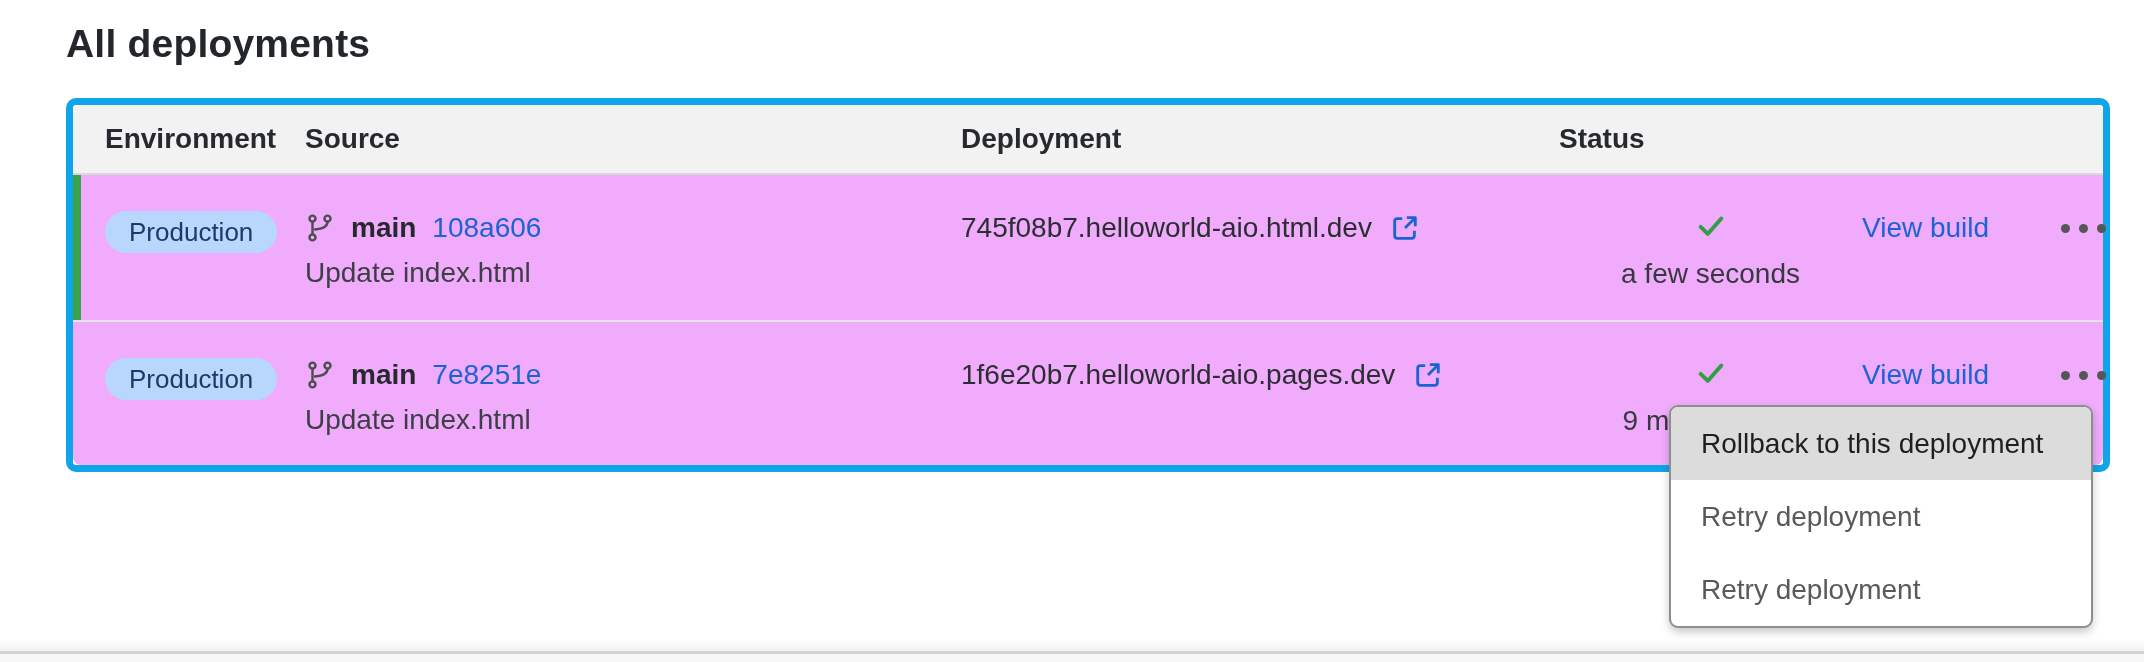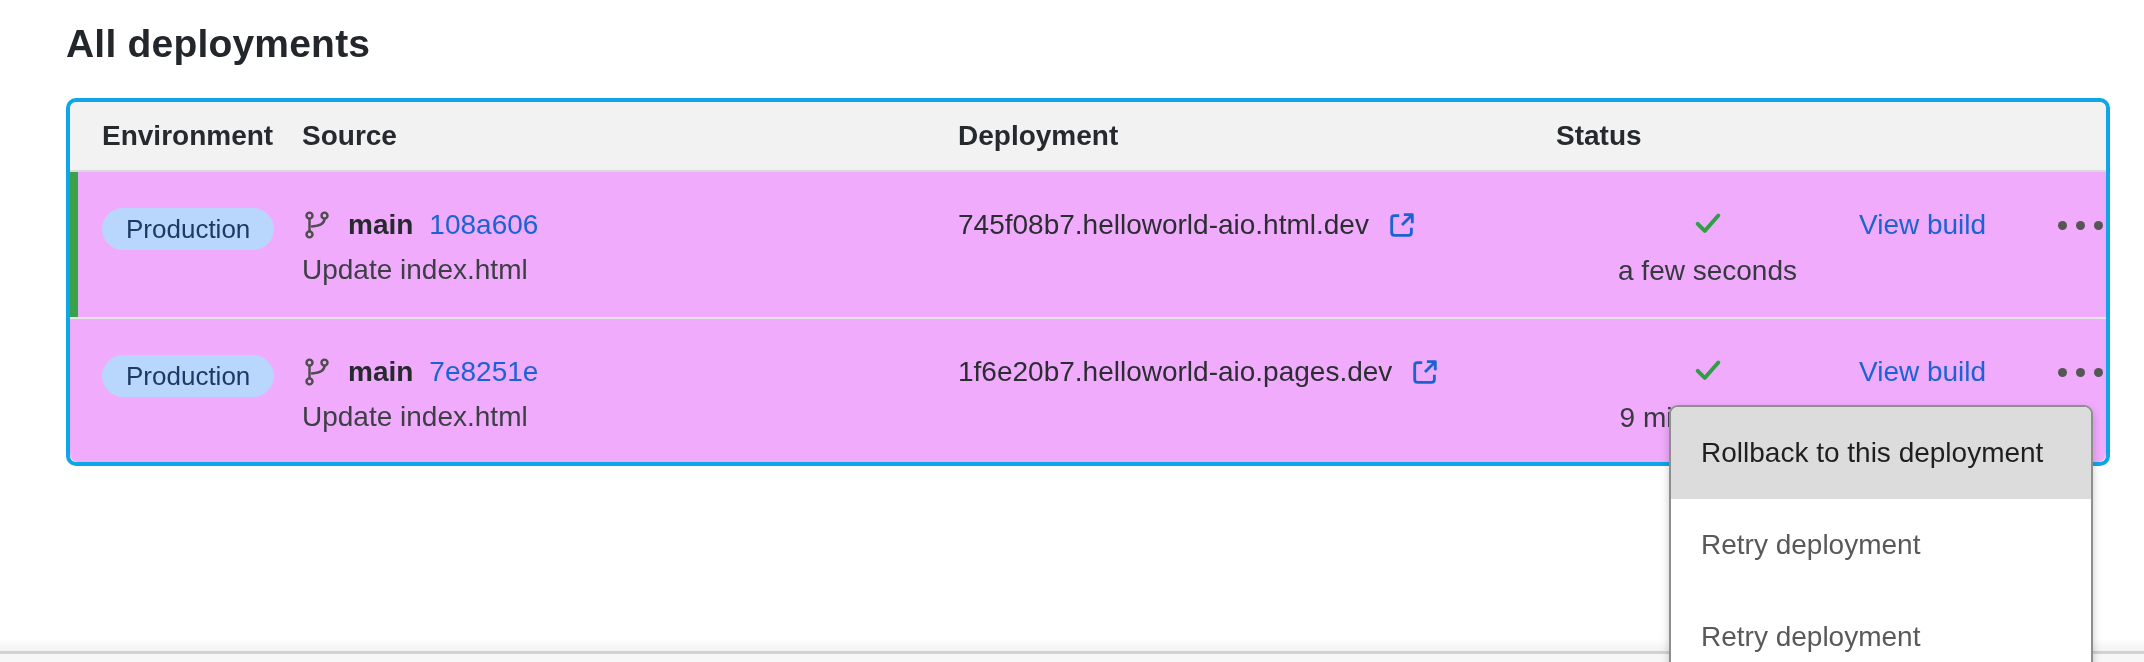--- a/index.html
+++ b/index.html
@@ -10,21 +10,21 @@
     font-family:"Liberation Sans","DejaVu Sans",sans-serif;
     color:#2b2e31;
     overflow:hidden;
   }
   .page-title {
     position:absolute; left:66px; top:22px;
     font-size:39px; font-weight:600; color:#23272b; letter-spacing:0.2px;
   }
   .card {
     position:absolute; left:66px; top:98px; width:2044px;
-    border:4px solid #0ea5e9; border-radius:10px; background:#ffffff;
+    border:7px solid #0ea5e9; border-radius:10px; background:#ffffff;
   }
   .grid-cols {
     display:grid;
     grid-template-columns:200px 656px 598px 303px 195px 1fr;
     padding-left:32px; padding-right:24px;
   }
   .thead {
     height:70px; align-items:center;
     background:#f2f2f2; border-bottom:2px solid #d9d9d9;
     border-radius:8px 8px 0 0;
@@ -59,21 +59,21 @@
     background:none; border:none; cursor:pointer; padding:0 4px;
   }
   .dot { width:9px; height:9px; border-radius:50%; background:#565656; }
   .context-menu {
     position:absolute; left:1669px; top:405px; width:424px; z-index:10;
     background:#ffffff; border:2px solid #8e8e8e; border-radius:9px;
     box-shadow:0 4px 8px rgba(0,0,0,0.22);
     overflow:hidden;
   }
   .menu-item {
-    height:92px; display:flex; align-items:center;
+    height:73px; display:flex; align-items:center;
     padding:5px 30px; font-size:28px; color:#595959; cursor:pointer;
     white-space:nowrap;
   }
   .menu-item.highlighted { background:#dcdcdc; color:#1f1f1f; }
   .page-bottom-fade { position:absolute; left:0; right:0; top:639px; height:12px;
     background:linear-gradient(#ffffff,#f2f2f2); }
   .page-bottom-line { position:absolute; left:0; right:0; top:651px; height:3px; background:#d2d2d2; }
   .page-bottom-area { position:absolute; left:0; right:0; top:654px; bottom:0; background:#f7f7f7; }
 </style>
 </head>

